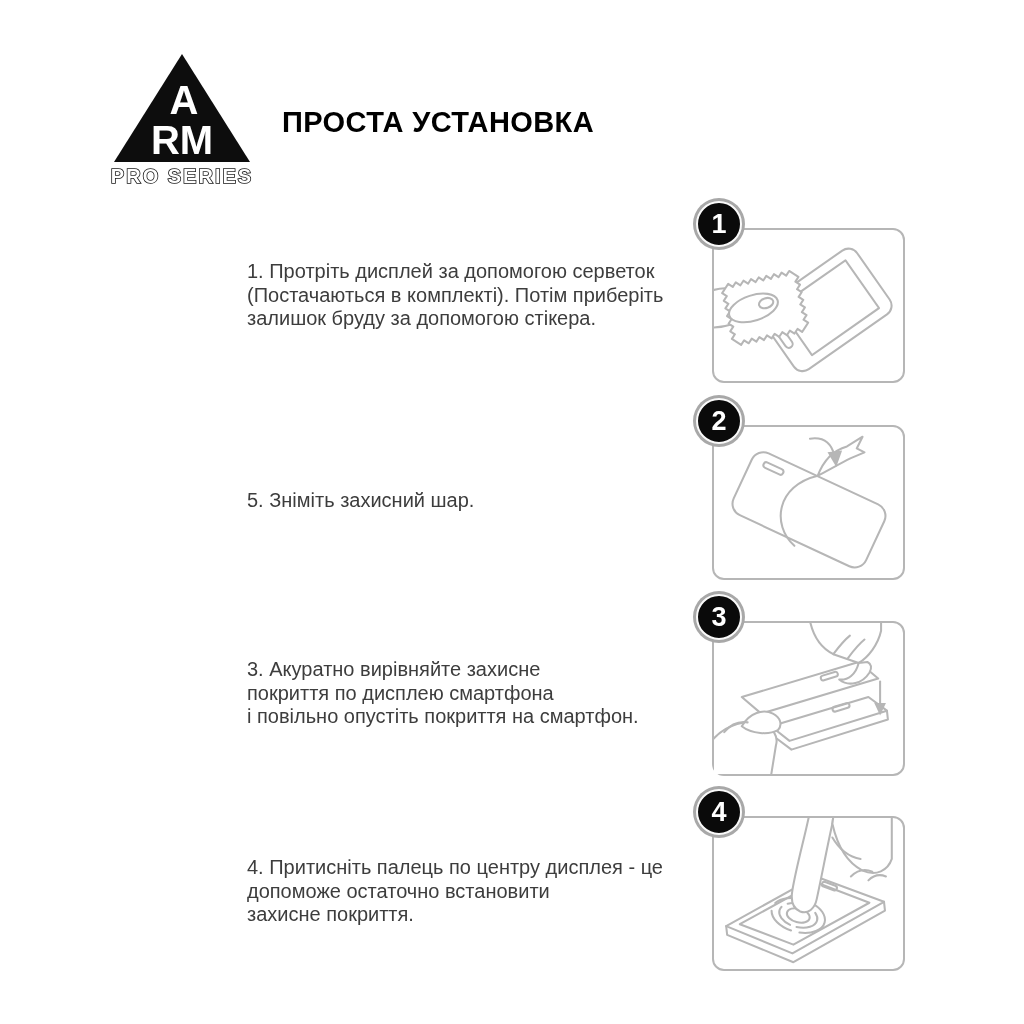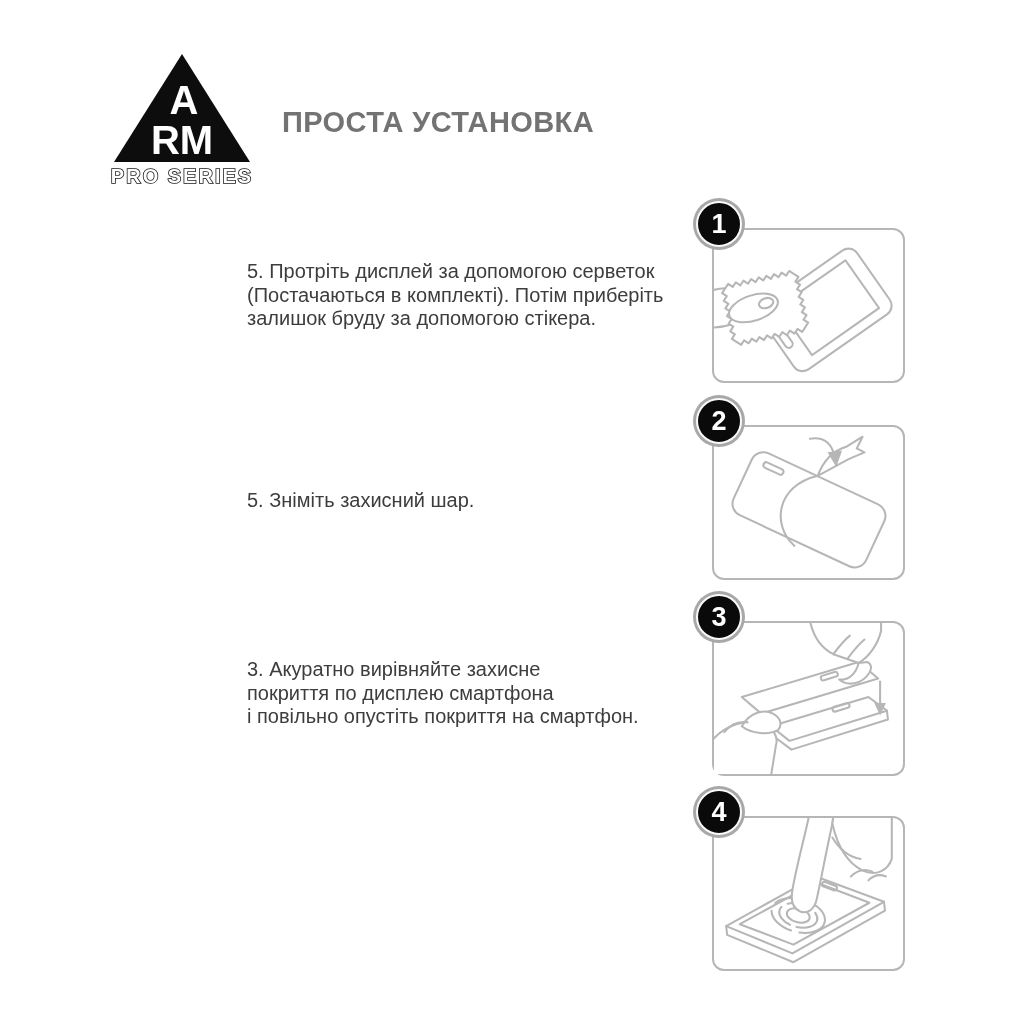--- a/index.html
+++ b/index.html
@@ -3,21 +3,21 @@
 <meta charset="utf-8">
 <style>
   html,body{margin:0;padding:0;background:#ffffff;}
   .canvas{
     position:relative;width:1024px;height:1024px;background:#ffffff;overflow:hidden;
     font-family:"Liberation Sans","DejaVu Sans",sans-serif;
   }
   .logo{position:absolute;left:105px;top:50px;width:155px;height:142px;}
   .title{
     position:absolute;left:282px;top:106px;margin:0;
-    font-size:29px;font-weight:800;letter-spacing:0.4px;color:#737373;white-space:nowrap;
+    font-size:29px;font-weight:800;letter-spacing:0.4px;color:#000000;white-space:nowrap;
   }
   .step-text{
     position:absolute;left:247px;width:475px;
     font-size:20px;line-height:23.5px;color:#3d3d3d;white-space:pre-line;
   }
   #t1{top:260px}
   #t2{top:489px}
   #t3{top:658px}
   #t4{top:856px}
   .frame{
@@ -47,27 +47,30 @@
 
   <svg class="logo" viewBox="0 0 155 142">
     <polygon points="77,4 145,112 9,112" fill="#0d0d0d"></polygon>
     <text x="79" y="64" text-anchor="middle" font-family="Liberation Sans, DejaVu Sans, sans-serif" font-size="40" font-weight="bold" fill="#ffffff">A</text>
     <text x="77" y="104" text-anchor="middle" font-family="Liberation Sans, DejaVu Sans, sans-serif" font-size="40" font-weight="bold" fill="#ffffff">RM</text>
     <text x="77" y="133" text-anchor="middle" font-family="Liberation Sans, DejaVu Sans, sans-serif" font-size="20" font-weight="bold" letter-spacing="2" fill="#ffffff" stroke="#141414" stroke-width="1.6" paint-order="stroke">PRO SERIES</text>
   </svg>
 
   <h1 class="title">ПРОСТА УСТАНОВКА</h1>
 
-  <div class="step-text" id="t1">5. Протріть дисплей за допомогою серветок
+  <div class="step-text" id="t1">1. Протріть дисплей за допомогою серветок
 (Постачаються в комплекті). Потім приберіть
 залишок бруду за допомогою стікера.</div>
   <div class="step-text" id="t2">5. Зніміть захисний шар.</div>
   <div class="step-text" id="t3">3. Акуратно вирівняйте захисне
 покриття по дисплею смартфона
 і повільно опустіть покриття на смартфон.</div>
+  <div class="step-text" id="t4">4. Притисніть палець по центру дисплея - це
+допоможе остаточно встановити
+захисне покриття.</div>
 
   <div class="frame" id="i1">
     <svg class="art" viewBox="0 0 193 155">
       <g fill="none" stroke="#b6b6b6" stroke-width="2.1" stroke-linecap="round" stroke-linejoin="round">
         <g transform="translate(114,82) rotate(55)">
           <rect x="-40" y="-60" width="80" height="120" rx="11"></rect>
           <rect x="-30" y="-46" width="60" height="84"></rect>
           <rect x="-11" y="47" width="22" height="8" rx="4"></rect>
         </g>
         <path d="M-2,62 C12,57 26,61 38,70"></path>

